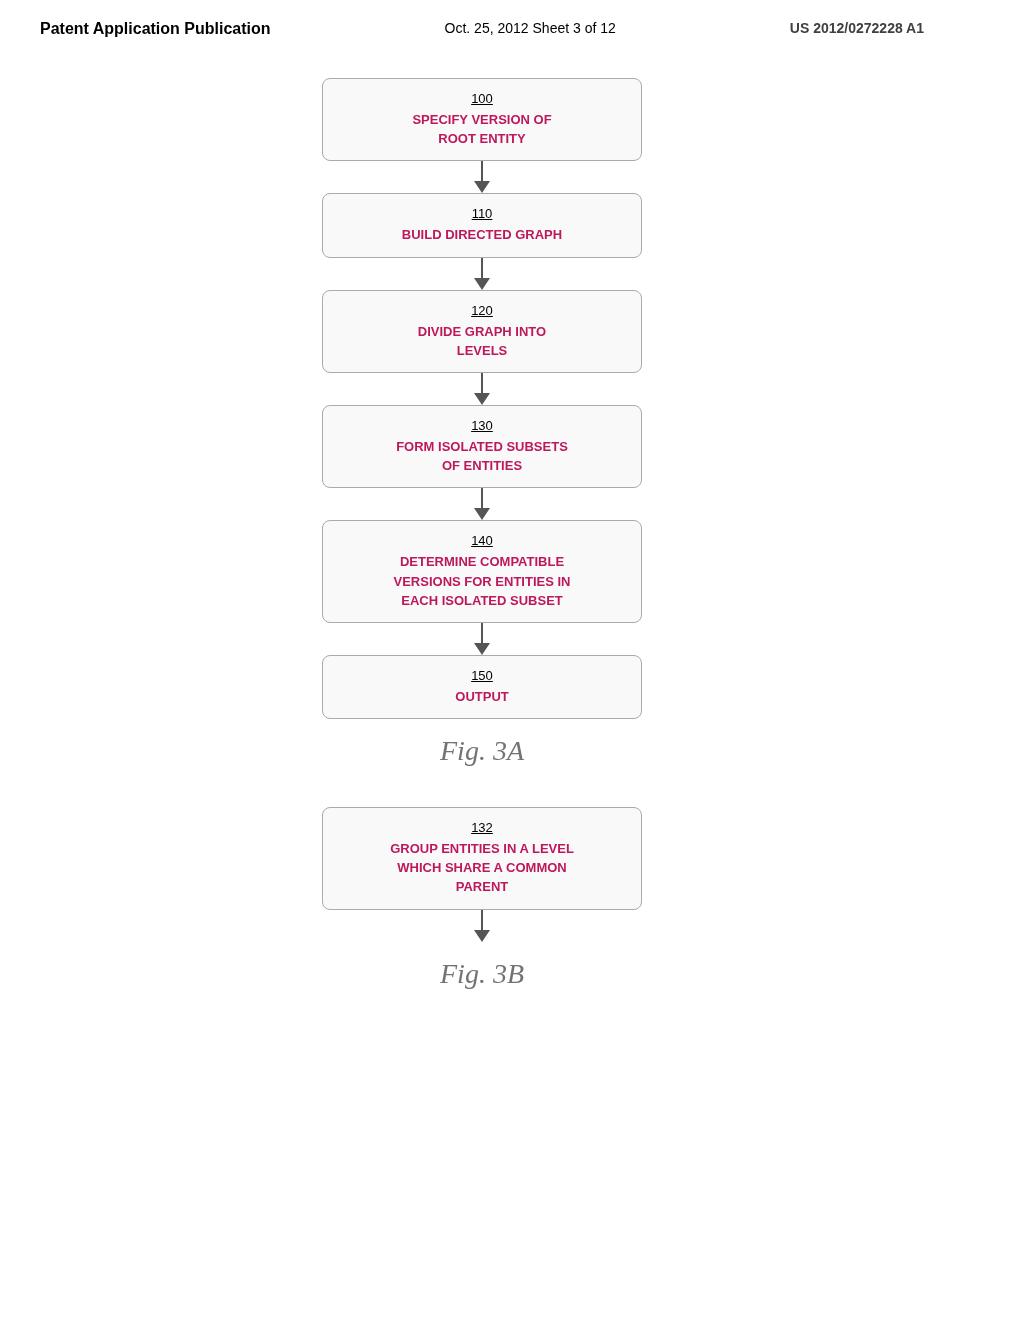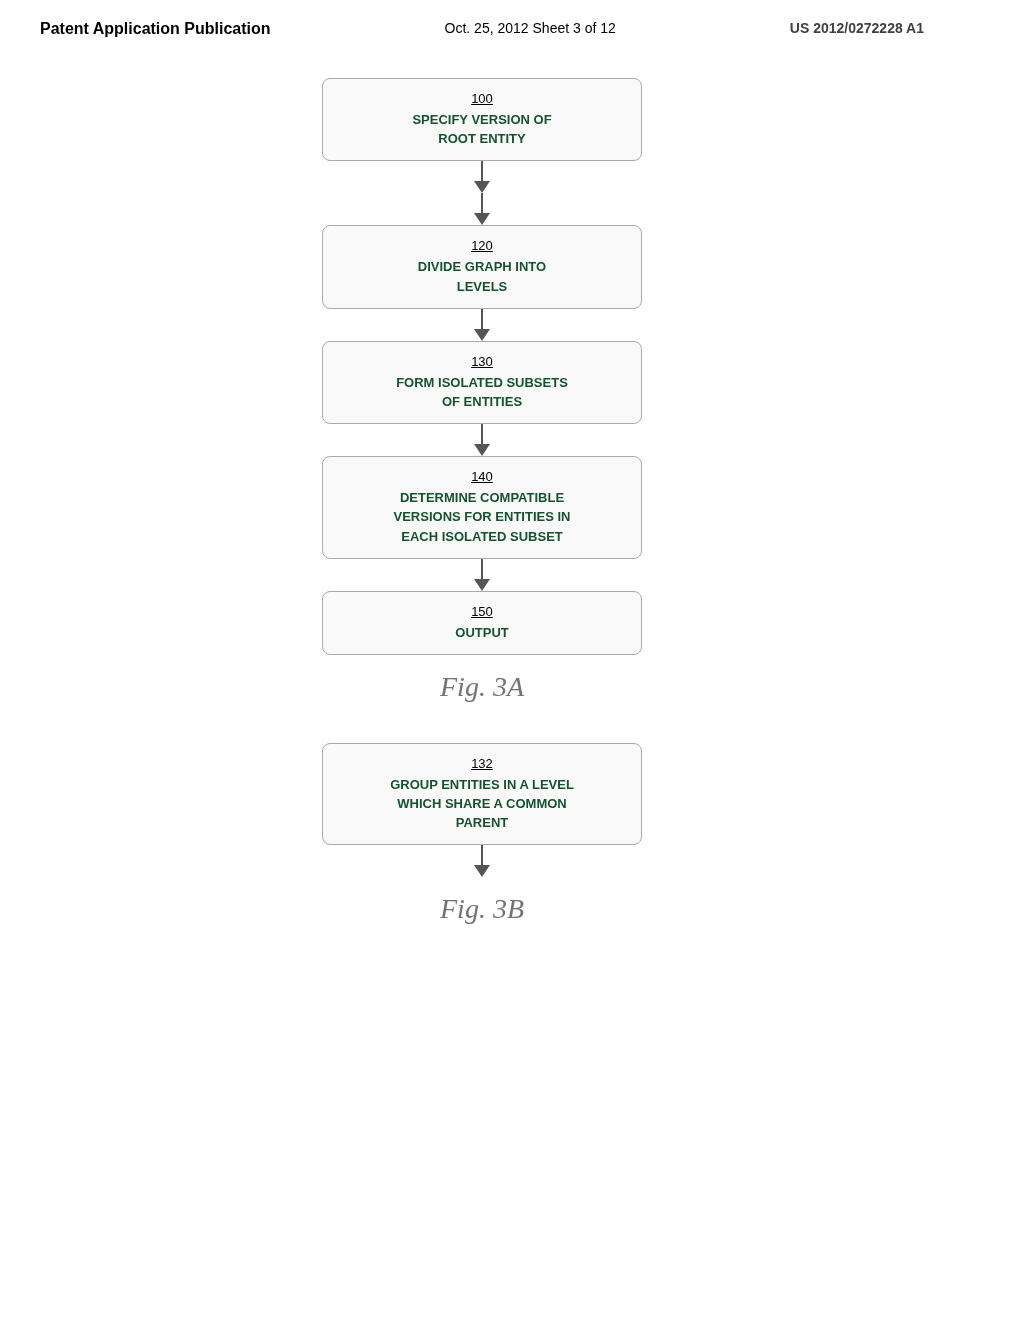--- a/index.html
+++ b/index.html
@@ -74,21 +74,21 @@
       display: block;
       text-decoration: underline;
       font-size: 13px;
       color: #000;
       margin-bottom: 4px;
     }
 
     .box-text {
       font-size: 13px;
       font-weight: bold;
-      color: #14532d;
+      color: #be185d;
       line-height: 1.4;
       text-transform: uppercase;
       text-align: right;
     }
 
     .arrow-down {
       width: 0;
       height: 0;
       border-left: 8px solid transparent;
       border-right: 8px solid transparent;
@@ -144,20 +144,24 @@
       <div class="flowchart-box">
         <span class="box-number">100</span>
         <span class="box-text">SPECIFY VERSION OF<br>ROOT ENTITY</span>
       </div>
 
       <div class="arrow-group">
         <div class="arrow-stem"></div>
         <div class="arrow-down"></div>
       </div>
 
+      <div class="flowchart-box">
+        <span class="box-number">110</span>
+        <span class="box-text">BUILD DIRECTED GRAPH</span>
+      </div>
 
       <div class="arrow-group">
         <div class="arrow-stem"></div>
         <div class="arrow-down"></div>
       </div>
 
       <div class="flowchart-box">
         <span class="box-number">120</span>
         <span class="box-text">DIVIDE GRAPH INTO<br>LEVELS</span>
       </div>

